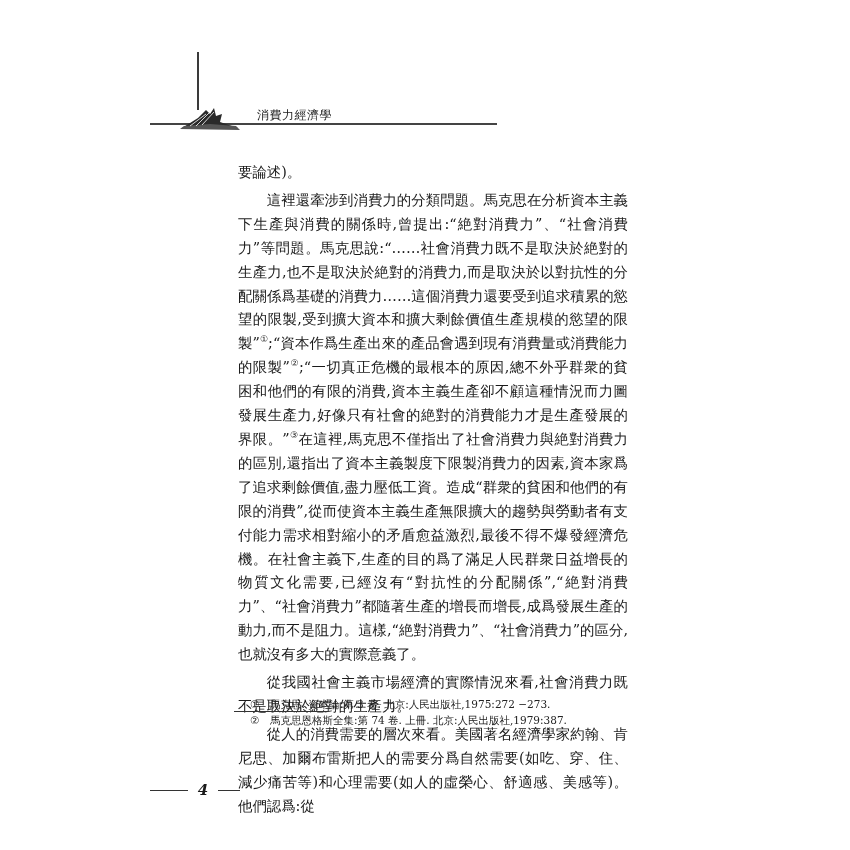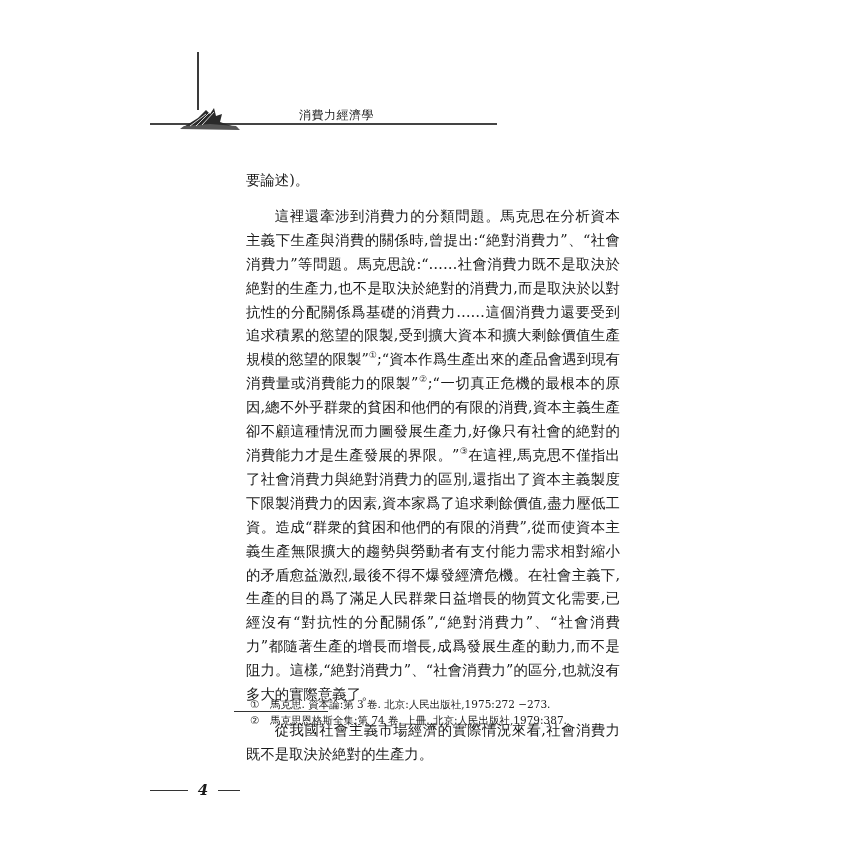--- a/index.html
+++ b/index.html
@@ -1,23 +1,23 @@
 <!DOCTYPE html>
 <html><head>
 <meta charset="utf-8">
 <style>
   html, body { margin: 0; padding: 0; background: #ffffff; }
   body { width: 850px; height: 850px; position: relative; overflow: hidden;
          font-family: "DejaVu Serif", "Liberation Serif", serif; color: #1a1a1a; }
   .vrule { position: absolute; left: 197px; top: 52px; width: 2px; height: 58px; background: #3a3a3a; }
   .hrule { position: absolute; left: 150px; top: 123px; width: 347px; height: 2px; background: #444; }
   .book-icon { position: absolute; left: 176px; top: 104px; width: 70px; height: 28px; }
-  .running-head { position: absolute; left: 257px; top: 107px; font-size: 12px; letter-spacing: 0.5px; color: #222; margin-left: 42px; }
+  .running-head { position: absolute; left: 257px; top: 107px; font-size: 12px; letter-spacing: 0.5px; color: #222; }
   .body-text { position: absolute; left: 234px; top: 157px; width: 398px; font-size: 14.4px; line-height: 23.9px; text-align: justify; text-justify: inter-character; }
-  .body-text p { margin: 12px; }
+  .body-text p { margin: 4px; }
   .indent { text-indent: 2em; }
   .fn-mark { font-size: 9px; vertical-align: super; line-height: 0; }
   .fn-rule { position: absolute; left: 234px; top: 711px; width: 94px; height: 1px; background: #333; }
   .footnotes { position: absolute; left: 250px; top: 696px; font-size: 10.5px; line-height: 16px; color: #222; }
   .footnote { white-space: nowrap; }
   .fn-num { display: inline-block; width: 20px; }
   .page-number { position: absolute; left: 150px; top: 781px; width: 90px; display: flex; align-items: center; }
   .pn-line { height: 1px; background: #333; }
   .pn-num { font-style: italic; font-weight: bold; font-size: 15px; margin: 0 10px; }
 </style>
@@ -30,20 +30,21 @@
   <path d="M6 24 L22 14 L30 6 L34 10 L38 4 L40 12 L46 10 L44 18 L62 24 Z" fill="#2a2a2a"></path>
   <path d="M4 25 L64 26 L60 22 L34 20 L8 22 Z" fill="#555"></path>
   <path d="M14 22 L30 10 M20 22 L34 8 M26 21 L38 8" stroke="#fff" stroke-width="0.8"></path>
 </svg>
 <div class="running-head">消費力經濟學</div>
 
 <div class="body-text">
   <p>要論述)。</p>
   <p class="indent"><span>這裡還牽涉到消費力的分類問題。馬克思在分析資本主義下生產與消費的關係時,曾提出:“絶對消費力”、“社會消費力”等問題。馬克思說:“……社會消費力既不是取決於絶對的生產力,也不是取決於絶對的消費力,而是取決於以對抗性的分配關係爲基礎的消費力……這個消費力還要受到追求積累的慾望的限製,受到擴大資本和擴大剩餘價值生產規模的慾望的限製”</span><span class="fn-mark">①</span><span>;“資本作爲生產出來的產品會遇到現有消費量或消費能力的限製”</span><span class="fn-mark">②</span><span>;“一切真正危機的最根本的原因,總不外乎群衆的貧困和他們的有限的消費,資本主義生產卻不顧這種情況而力圖發展生產力,好像只有社會的絶對的消費能力才是生產發展的界限。”</span><span class="fn-mark">③</span><span>在這裡,馬克思不僅指出了社會消費力與絶對消費力的區別,還指出了資本主義製度下限製消費力的因素,資本家爲了追求剩餘價值,盡力壓低工資。造成“群衆的貧困和他們的有限的消費”,從而使資本主義生產無限擴大的趨勢與勞動者有支付能力需求相對縮小的矛盾愈益激烈,最後不得不爆發經濟危機。在社會主義下,生產的目的爲了滿足人民群衆日益增長的物質文化需要,已經沒有“對抗性的分配關係”,“絶對消費力”、“社會消費力”都隨著生產的增長而增長,成爲發展生產的動力,而不是阻力。這樣,“絶對消費力”、“社會消費力”的區分,也就沒有多大的實際意義了。</span></p>
   <p class="indent">從我國社會主義市場經濟的實際情況來看,社會消費力既不是取決於絶對的生產力。</p>
+  <p class="indent">從人的消費需要的層次來看。美國著名經濟學家約翰、肯尼思、加爾布雷斯把人的需要分爲自然需要(如吃、穿、住、減少痛苦等)和心理需要(如人的虛榮心、舒適感、美感等)。他們認爲:從</p>
 </div>
 
 <div class="fn-rule"></div>
 <div class="footnotes">
   <div class="footnote"><span class="fn-num">①</span><span>馬克思. 資本論:第 3 卷. 北京:人民出版社,1975:272 −273.</span></div>
   <div class="footnote"><span class="fn-num">②</span><span>馬克思恩格斯全集:第 74 卷. 上冊. 北京:人民出版社,1979:387.</span></div>
 </div>
 
 <div class="page-number">
   <span class="pn-line" style="width:38px"></span>

